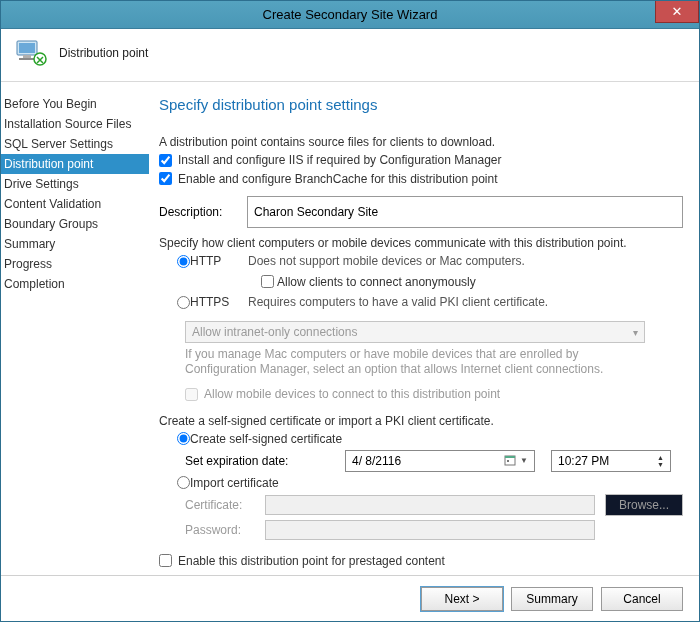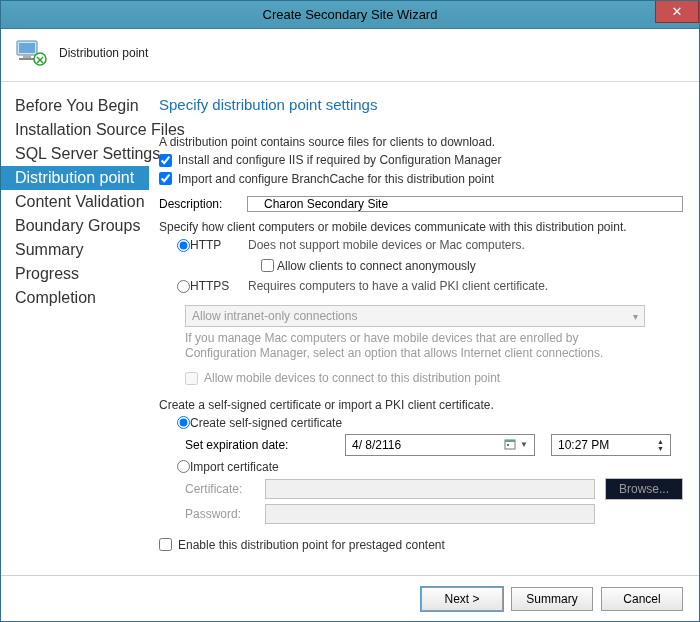--- a/index.html
+++ b/index.html
@@ -65,22 +65,22 @@
   .body {
     display: flex;
     height: calc(622px - 28px - 55px);
   }
   .sidebar {
     width: 148px;
     background: #fff;
     padding-top: 12px;
   }
   .sidebar .item {
-    padding: 3px 10px 3px 14px;
-    font-size: 16px;
+    padding: 3px 10px 3px 3px;
+    font-size: 12px;
     color: #333;
     white-space: nowrap;
     cursor: pointer;
   }
   .sidebar .item.selected {
     background: #2e90c9;
     color: #fff;
   }
   .main {
     flex: 1;
@@ -99,21 +99,21 @@
     display: inline-flex;
     align-items: center;
     gap: 6px;
   }
   .chk input[type=checkbox] { width:13px; height:13px; margin:0; }
   .label { color:#333; }
   .disabled, .disabled * { color:#9b9b9b !important; }
   .desc-row { display:flex; align-items:center; gap:8px; margin:8px 0; }
   .desc-row label { width: 80px; }
   .desc-row input[type=text] {
-    flex:1; border:1px solid #999; padding:2px 16px; font-size:12px; height:16px;
+    flex:1; border:1px solid #999; padding:2px 6px; font-size:12px; height:32px;
   }
   .radio-block { margin-left: 18px; }
   .radio-line { display:flex; align-items:center; margin:4px 0; }
   .radio-line input[type=radio]{ margin:0; width:13px; height:13px; }
   .proto-label { width:58px; display:inline-block; }
   .hint { font-size:12px; color:#555; }
   .sub-chk { margin-left: 80px; }
   .combo {
     margin: 12px 0 4px 26px;
     width: 460px;
@@ -200,39 +200,40 @@
     <span class="header-title">Distribution point</span>
   </div>
 
   <div class="body">
 
     <div class="sidebar">
       <div class="item">Before You Begin</div>
       <div class="item">Installation Source Files</div>
       <div class="item">SQL Server Settings</div>
       <div class="item selected">Distribution point</div>
+      <div class="item">Drive Settings</div>
       <div class="item">Content Validation</div>
       <div class="item">Boundary Groups</div>
       <div class="item">Summary</div>
       <div class="item">Progress</div>
       <div class="item">Completion</div>
     </div>
 
     <div class="main">
       <h2>Specify distribution point settings</h2>
 
       <div class="row label">A distribution point contains source files for clients to download.</div>
 
       <div class="row chk">
         <input type="checkbox" checked="" style="">
         <span class="label">Install and configure IIS if required by Configuration Manager</span>
       </div>
       <div class="row chk">
         <input type="checkbox" checked="" style="">
-        <span class="label">Import and configure BranchCache for this distribution point</span>
+        <span class="label">Enable and configure BranchCache for this distribution point</span>
       </div>
 
       <div class="desc-row">
         <label>Description:</label>
         <input type="text" value="Charon Secondary Site" style="">
       </div>
 
       <div class="row label">Specify how client computers or mobile devices communicate with this distribution point.</div>
 
       <div class="radio-block">

